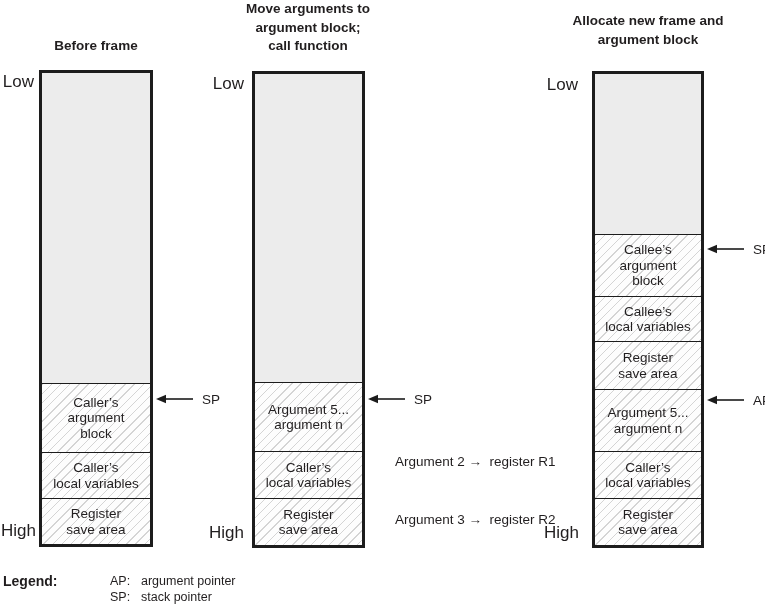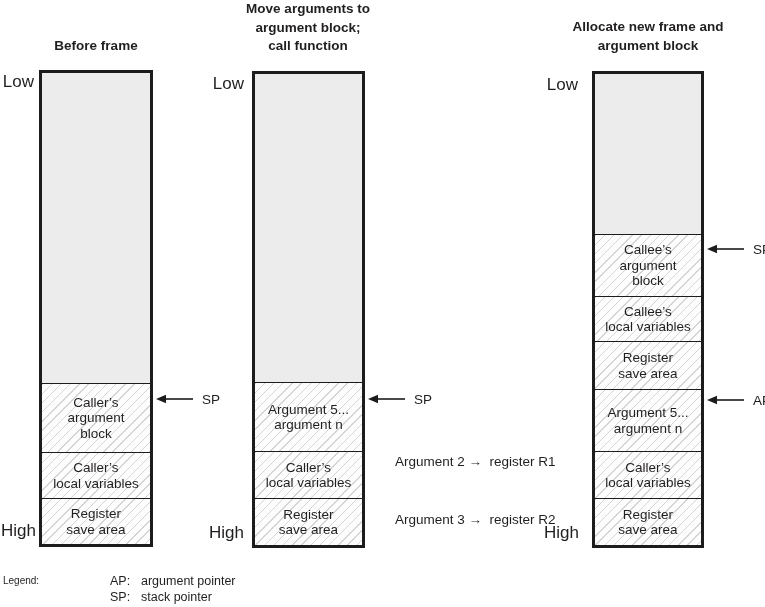--- a/index.html
+++ b/index.html
@@ -32,21 +32,21 @@
   .side-label { position:absolute; font-size:17px; }
   .side-label.right-align { text-align:right; }
   .pointer { position:absolute; display:flex; align-items:center; height:14px; }
   .pointer svg { display:block; }
   .pointer-label { font-size:13.5px; margin-left:8px; }
   .register-moves {
     position:absolute; left:395px; top:414px;
     font-size:13.5px; line-height:19.2px; white-space:pre;
   }
   .legend { position:absolute; left:3px; top:573px; display:flex; }
-  .legend-title { font-weight:normal; font-size:10px; line-height:16px; width:59px; }
+  .legend-title { font-weight:bold; font-size:14px; line-height:16px; width:59px; }
   .legend-entries { font-size:12.5px; line-height:16px;margin-left:48px; }
   .legend-abbr { display:inline-block; width:31px; }
 </style>
 </head>
 <body>
 
 <div class="canvas">
 
   <div class="stack-title" style="left:39px; top:37px; width:114px;">Before frame</div>
   <div class="side-label right-align" style="left:0px; top:72px; width:34px;">Low</div>
@@ -90,21 +90,21 @@
     </svg>
     <span class="pointer-label">SP</span>
   </div>
 
   <div class="register-moves">
     <div>Argument 2 →  register R1</div>
     <div>Argument 3 →  register R2</div>
     
   </div>
 
-  <div class="stack-title" style="left:568px; top:18px; width:160px;">Allocate new frame and
+  <div class="stack-title" style="left:568px; top:12px; width:160px;">Allocate new frame and
 argument block</div>
   <div class="side-label right-align" style="left:544px; top:75px; width:34px;">Low</div>
   <div class="side-label right-align" style="left:543px; top:523px; width:36px;">High</div>
   <div class="stack-box" style="left:592px; top:71px; width:112px; height:477px;">
     <div class="empty-region"></div>
     <div class="stack-section" style="height:62px;">Callee’s
 argument
 block</div>
     <div class="stack-section" style="height:45px;">Callee’s
 local variables</div>

